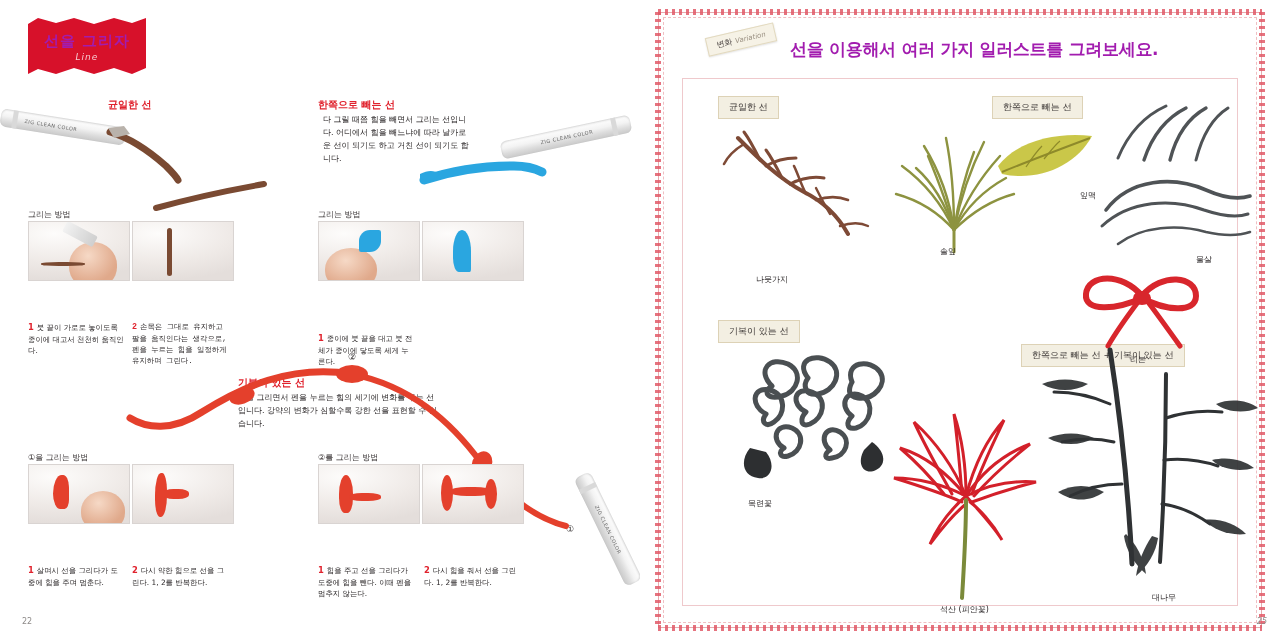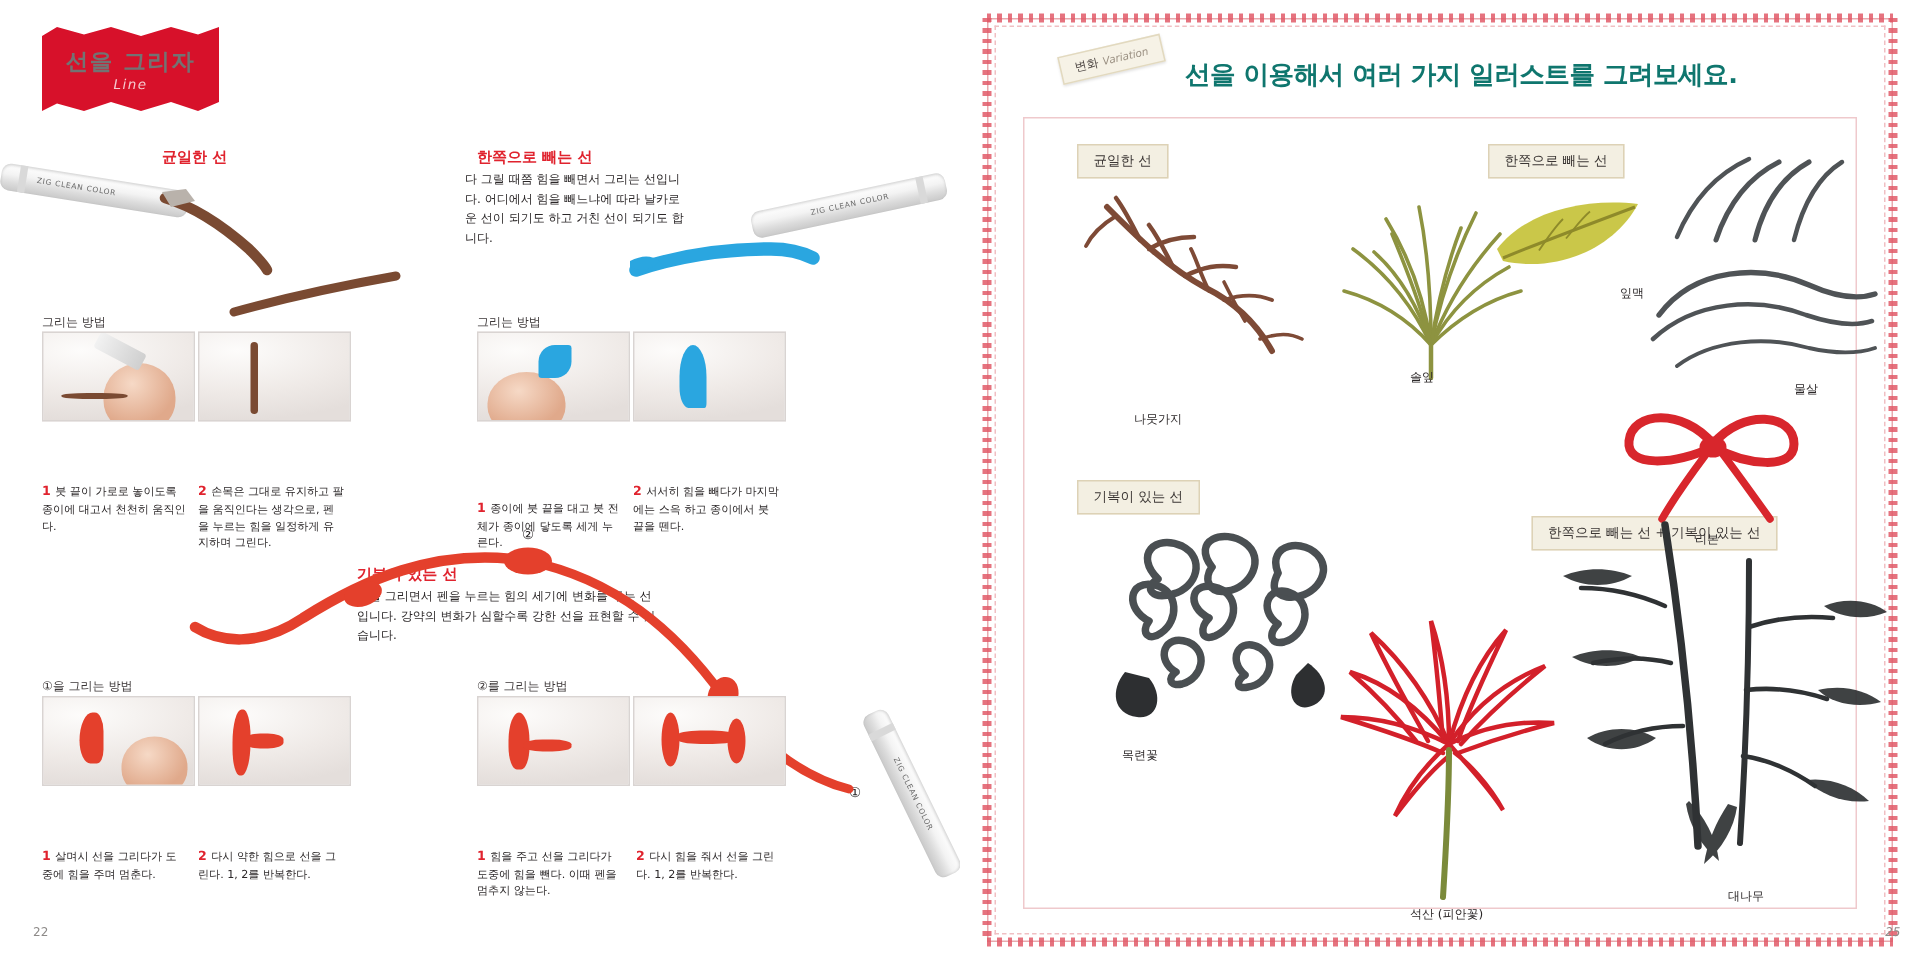--- a/index.html
+++ b/index.html
@@ -6,21 +6,21 @@
   body{width:1280px;height:640px;font-family:"DejaVu Sans","Liberation Sans",sans-serif;overflow:hidden;}
   .spread{position:relative;width:1280px;height:640px;display:flex;}
   .page{position:relative;overflow:hidden;background:#fff;}
   .page-left{width:640px;height:640px;}
   .page-right{width:640px;height:640px;}
 
   
   .chapter-tag{position:absolute;left:28px;top:18px;width:118px;height:56px;}
   .chapter-tag .flag{position:absolute;inset:0;background:#d7112a;
      clip-path:polygon(0 6px,10px 0,28px 5px,46px 0,66px 6px,86px 0,104px 5px,118px 0,118px 50px,104px 56px,86px 50px,66px 56px,46px 50px,28px 56px,10px 51px,0 56px);}
-  .chapter-tag .t1{position:absolute;left:0;right:0;top:14px;text-align:center;color:#737373;font-size:15px;font-weight:bold;letter-spacing:1px;}
+  .chapter-tag .t1{position:absolute;left:0;right:0;top:14px;text-align:center;color:#a21caf;font-size:15px;font-weight:bold;letter-spacing:1px;}
   .chapter-tag .t2{position:absolute;left:0;right:0;top:34px;text-align:center;color:#f6c9cf;font-size:9px;font-style:italic;letter-spacing:1px;}
 
   .intro{position:absolute;left:160px;top:16px;width:330px;font-size:9.5px;line-height:1.75;color:#231f20;}
 
   .blk-title{position:absolute;color:#e0232e;font-size:10px;font-weight:bold;}
   .blk-body{position:absolute;font-size:8px;line-height:1.62;color:#2b2728;}
 
   .howto{position:absolute;font-size:8px;color:#3b3637;}
   .photo{position:absolute;border:1px solid #d9d4d2;background:#f2efee;overflow:hidden;}
   .photo .sheen{position:absolute;inset:0;background:
@@ -47,21 +47,21 @@
 
   
   .rframe{position:absolute;left:18px;top:12px;right:18px;bottom:12px;border:1px solid #e8a9ae;}
   .rframe:before{content:"";position:absolute;left:4px;top:4px;right:4px;bottom:4px;border:1px dashed #f0bfc3;}
   .dotrow{position:absolute;height:6px;background:repeating-linear-gradient(90deg,#e15a68 0 3px,transparent 3px 7px);opacity:.85;}
   .dotcol{position:absolute;width:6px;background:repeating-linear-gradient(180deg,#e15a68 0 3px,transparent 3px 7px);opacity:.85;}
 
   .vtag{position:absolute;left:66px;top:30px;transform:rotate(-13deg);background:#f6f2e6;border:1px solid #e2d9bf;padding:3px 9px;font-size:8px;color:#4a4340;box-shadow:0 1px 2px rgba(0,0,0,.12);}
   .vtag i{font-style:italic;color:#9b9183;font-size:7px;margin-left:3px;}
 
-  .rtitle{position:absolute;left:150px;top:38px;font-size:17px;font-weight:bold;color:#0f766e;letter-spacing:-.3px;}
+  .rtitle{position:absolute;left:150px;top:38px;font-size:17px;font-weight:bold;color:#a21caf;letter-spacing:-.3px;}
 
   .innerbox{position:absolute;left:42px;top:78px;right:42px;bottom:34px;border:1px solid #efc9cc;}
 
   .label{position:absolute;background:#f3efe2;border:1px solid #ddd2b6;font-size:9px;color:#3b3634;padding:4px 10px;}
   .caption{position:absolute;font-size:8px;color:#2b2728;}
 
   svg{display:block;overflow:visible;}
 </style>
 </head>
 <body>
@@ -100,53 +100,50 @@
       <div class="pentip" style="left:34px;top:6px;width:34px;height:12px;transform:rotate(28deg);"></div>
       <div class="strokebrown" style="left:12px;top:40px;width:44px;height:4px;"></div>
     </div>
     <div class="photo" style="left:132px;top:221px;width:100px;height:58px;">
       <div class="sheen"></div>
       <div class="strokebrown" style="left:34px;top:6px;width:5px;height:48px;border-radius:3px;"></div>
     </div>
     <div class="step" style="left:28px;top:285px;width:96px;">
       <span class="n">1</span><span>붓 끝이 가로로 놓이도록 종이에 대고서 천천히 움직인다.</span>
     </div>
-    <div class="step" style="left:132px;top:285px;width:98px;">
+    <div class="step" style="left:132px;top:285px;width:98px;font-family:Liberation Mono, monospace;">
       <span class="n">2</span><span>손목은 그대로 유지하고 팔을 움직인다는 생각으로, 펜을 누르는 힘을 일정하게 유지하며 그린다.</span>
     </div>
 
     <div class="pen" style="left:500px;top:128px;width:132px;height:18px;transform:rotate(-12deg);">
       <div class="body"></div>
       <div class="band" style="right:14px;width:5px;"></div>
       <div class="logo" style="left:40px;top:6px;">ZIG CLEAN COLOR</div>
     </div>
     <svg style="position:absolute;left:418px;top:152px;" width="130" height="48">
       <path d="M6,28 C36,18 66,14 96,14 C108,14 116,16 124,20" stroke="#2aa6e0" stroke-width="9" fill="none" stroke-linecap="round"></path>
       <path d="M2,22 C10,18 16,18 22,22 C16,28 10,30 2,26 Z" fill="#2aa6e0"></path>
     </svg>
 
     <div class="blk-title" style="left:318px;top:98px;">한쪽으로 빼는 선</div>
-    <div class="blk-body" style="left:310px;top:114px;width:150px;">다 그릴 때쯤 힘을 빼면서 그리는 선입니다. 어디에서 힘을 빼느냐에 따라 날카로운 선이 되기도 하고 거친 선이 되기도 합니다.</div>
+    <div class="blk-body" style="left:323px;top:114px;width:150px;">다 그릴 때쯤 힘을 빼면서 그리는 선입니다. 어디에서 힘을 빼느냐에 따라 날카로운 선이 되기도 하고 거친 선이 되기도 합니다.</div>
 
     <div class="howto" style="left:318px;top:209px;">그리는 방법</div>
 
     <div class="photo" style="left:318px;top:221px;width:100px;height:58px;">
       <div class="sheen"></div>
       <div class="finger" style="left:6px;top:26px;width:52px;height:42px;"></div>
       <div class="strokeblue" style="left:40px;top:8px;width:22px;height:22px;border-radius:50% 10% 50% 10%;"></div>
     </div>
     <div class="photo" style="left:422px;top:221px;width:100px;height:58px;">
       <div class="sheen"></div>
       <div class="strokeblue" style="left:30px;top:8px;width:18px;height:42px;border-radius:60% 60% 10% 40%;"></div>
     </div>
     <div class="step" style="left:318px;top:296px;width:96px;">
       <span class="n">1</span><span>종이에 붓 끝을 대고 붓 전체가 종이에 닿도록 세게 누른다.</span>
-    </div>
-    <div class="step" style="left:422px;top:285px;width:98px;">
-      <span class="n">2</span><span>서서히 힘을 빼다가 마지막에는 스윽 하고 종이에서 붓 끝을 뗀다.</span>
     </div>
 
     <div class="blk-title" style="left:238px;top:376px;">기복이 있는 선</div>
     <div class="blk-body" style="left:238px;top:392px;width:200px;">선을 그리면서 펜을 누르는 힘의 세기에 변화를 주는 선입니다. 강약의 변화가 심할수록 강한 선을 표현할 수 있습니다.</div>
 
     <div class="circnum" style="left:348px;top:352px;">②</div>
     <div class="circnum" style="left:566px;top:524px;">①</div>
 
     <svg style="position:absolute;left:90px;top:360px;" width="500" height="190">
       <path d="M262,14 C200,4 150,28 112,52 C82,72 56,68 40,58" stroke="#e4402c" stroke-width="7" fill="none" stroke-linecap="round"></path>

